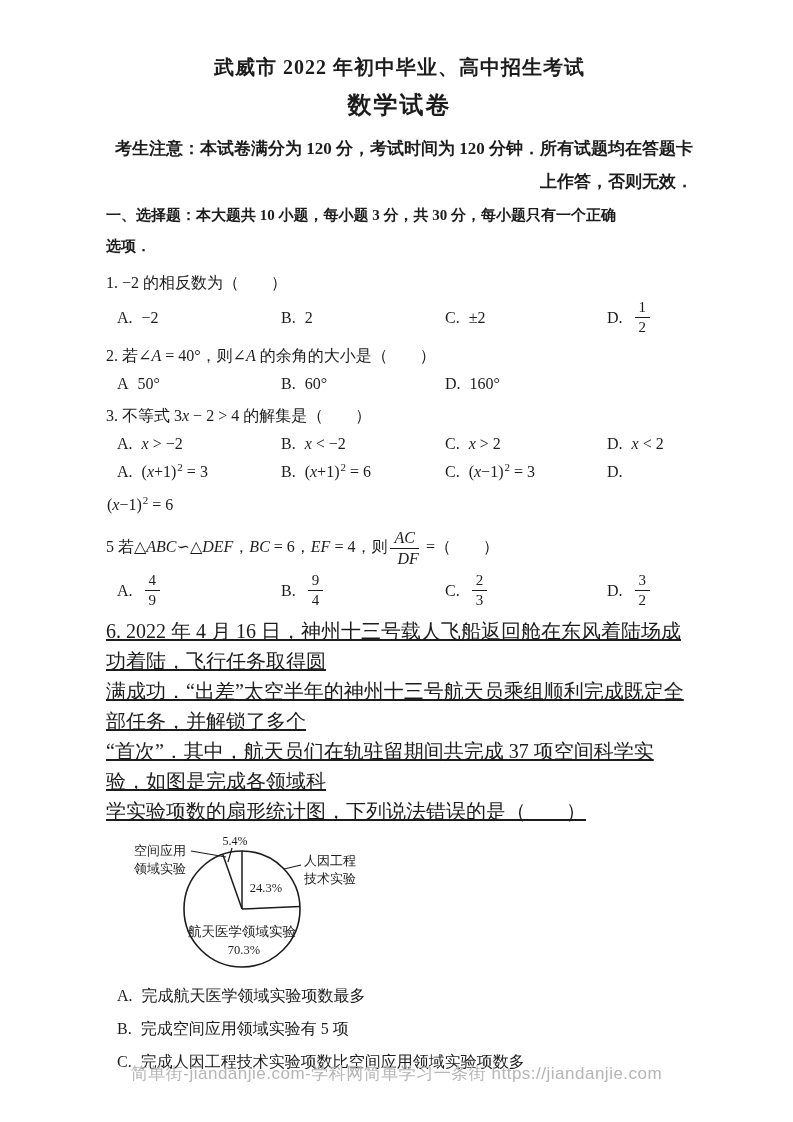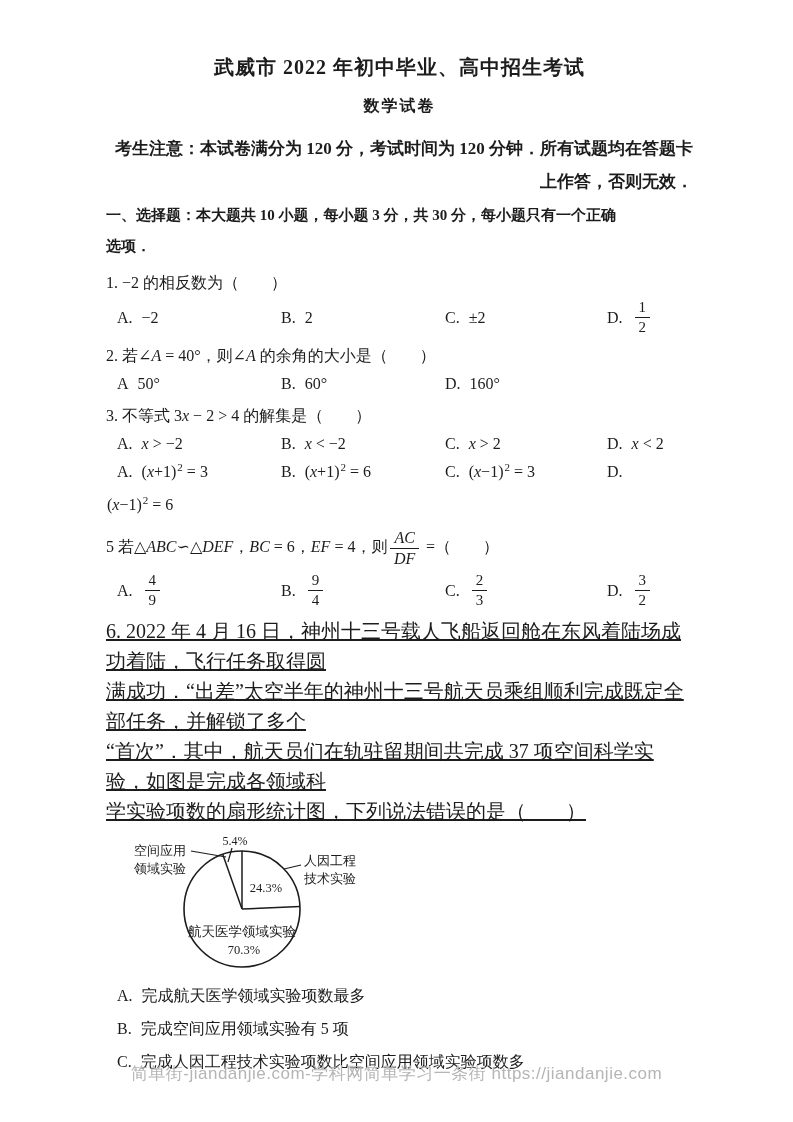--- a/index.html
+++ b/index.html
@@ -4,40 +4,40 @@
 <style>
   * { margin:0; padding:0; box-sizing:border-box; }
   html,body { background:#ffffff; }
   body { font-family:"Liberation Serif","DejaVu Serif",serif; color:#1c1c1c; }
   .page {
     position:relative; width:793px; height:1122px; margin:0 auto;
     background:#ffffff; overflow:hidden;
     padding:54px 100px 0 106px;
   }
   .title { text-align:center; font-size:20px; font-weight:bold; line-height:27px; letter-spacing:1px; }
-  .subtitle { text-align:center; font-size:16px; font-weight:bold; line-height:27px; margin-top:11px; letter-spacing:2px; }
+  .subtitle { text-align:center; font-size:24px; font-weight:bold; line-height:27px; margin-top:11px; letter-spacing:2px; }
   .notice { margin-top:13px; font-weight:bold; font-size:17px;text-align:right; }
   .notice div { line-height:33px; }
   .section-head { font-weight:bold; font-size:15px; margin-top:2px; }
   .section-head div { line-height:31px; }
 
   .stem { font-size:16px; line-height:23px; margin-top:9px; }
   .opts { margin-top:5px; display:grid; grid-template-columns:164px 164px 162px auto; padding-left:11px; font-size:16px; }
   .opt { line-height:23px; white-space:nowrap; }
   .olabel { display:inline-block; margin-right:9px; }
   .fracrow .opt { display:flex; align-items:center; min-height:36px; }
   .q4cont { font-size:16px; line-height:30px; margin-top:7px; padding-left:1px; }
 
   i { font-style:italic; }
   sup { font-size:11px; line-height:0; vertical-align:6px; margin-left:1px; }
   .frac { display:inline-block; vertical-align:middle; text-align:center; line-height:1.1; margin:0 3px; font-size:15px; }
   .frac .num { display:block; border-bottom:1.2px solid #1c1c1c; padding:0 4px 1px; }
   .frac .den { display:block; padding-top:1px; }
   .frac.it { font-style:italic; }
-  .stem .frac { font-size:16px; }
+  .stem .frac { font-size:16px;text-align:right; }
 
   .q6para { margin-top:8px; font-size:20px;text-decoration:underline; }
   .q6para div { line-height:30px; }
   .pie-wrap { margin:6px 0 0 26px; width:260px; }
   .pie-wrap svg { display:block; }
   .q6opts { font-size:16px; padding-left:11px; }
   .q6opts .q6opt { line-height:22px; margin-top:11px; white-space:nowrap; }
 
   .footer {
     position:absolute; top:1062px; left:0; right:0; text-align:center;

